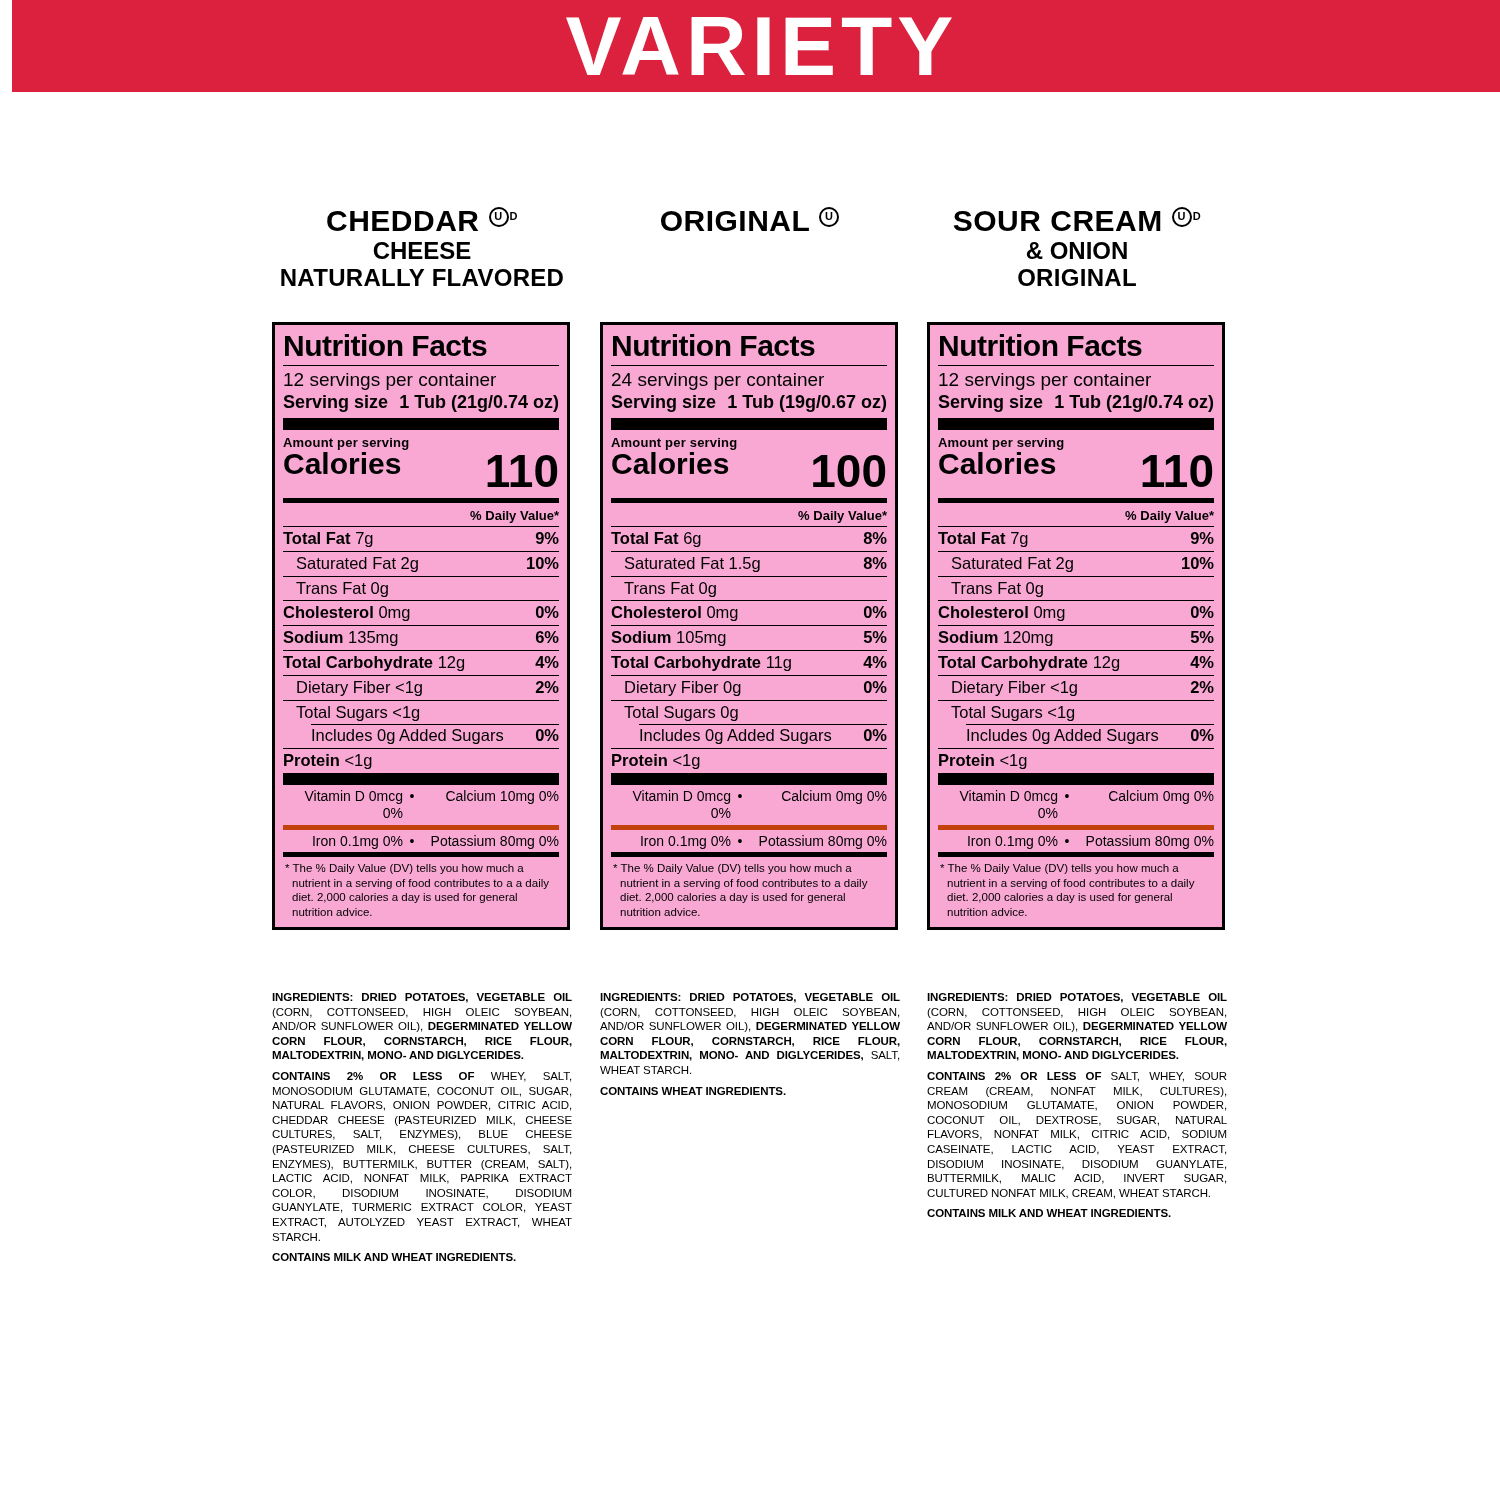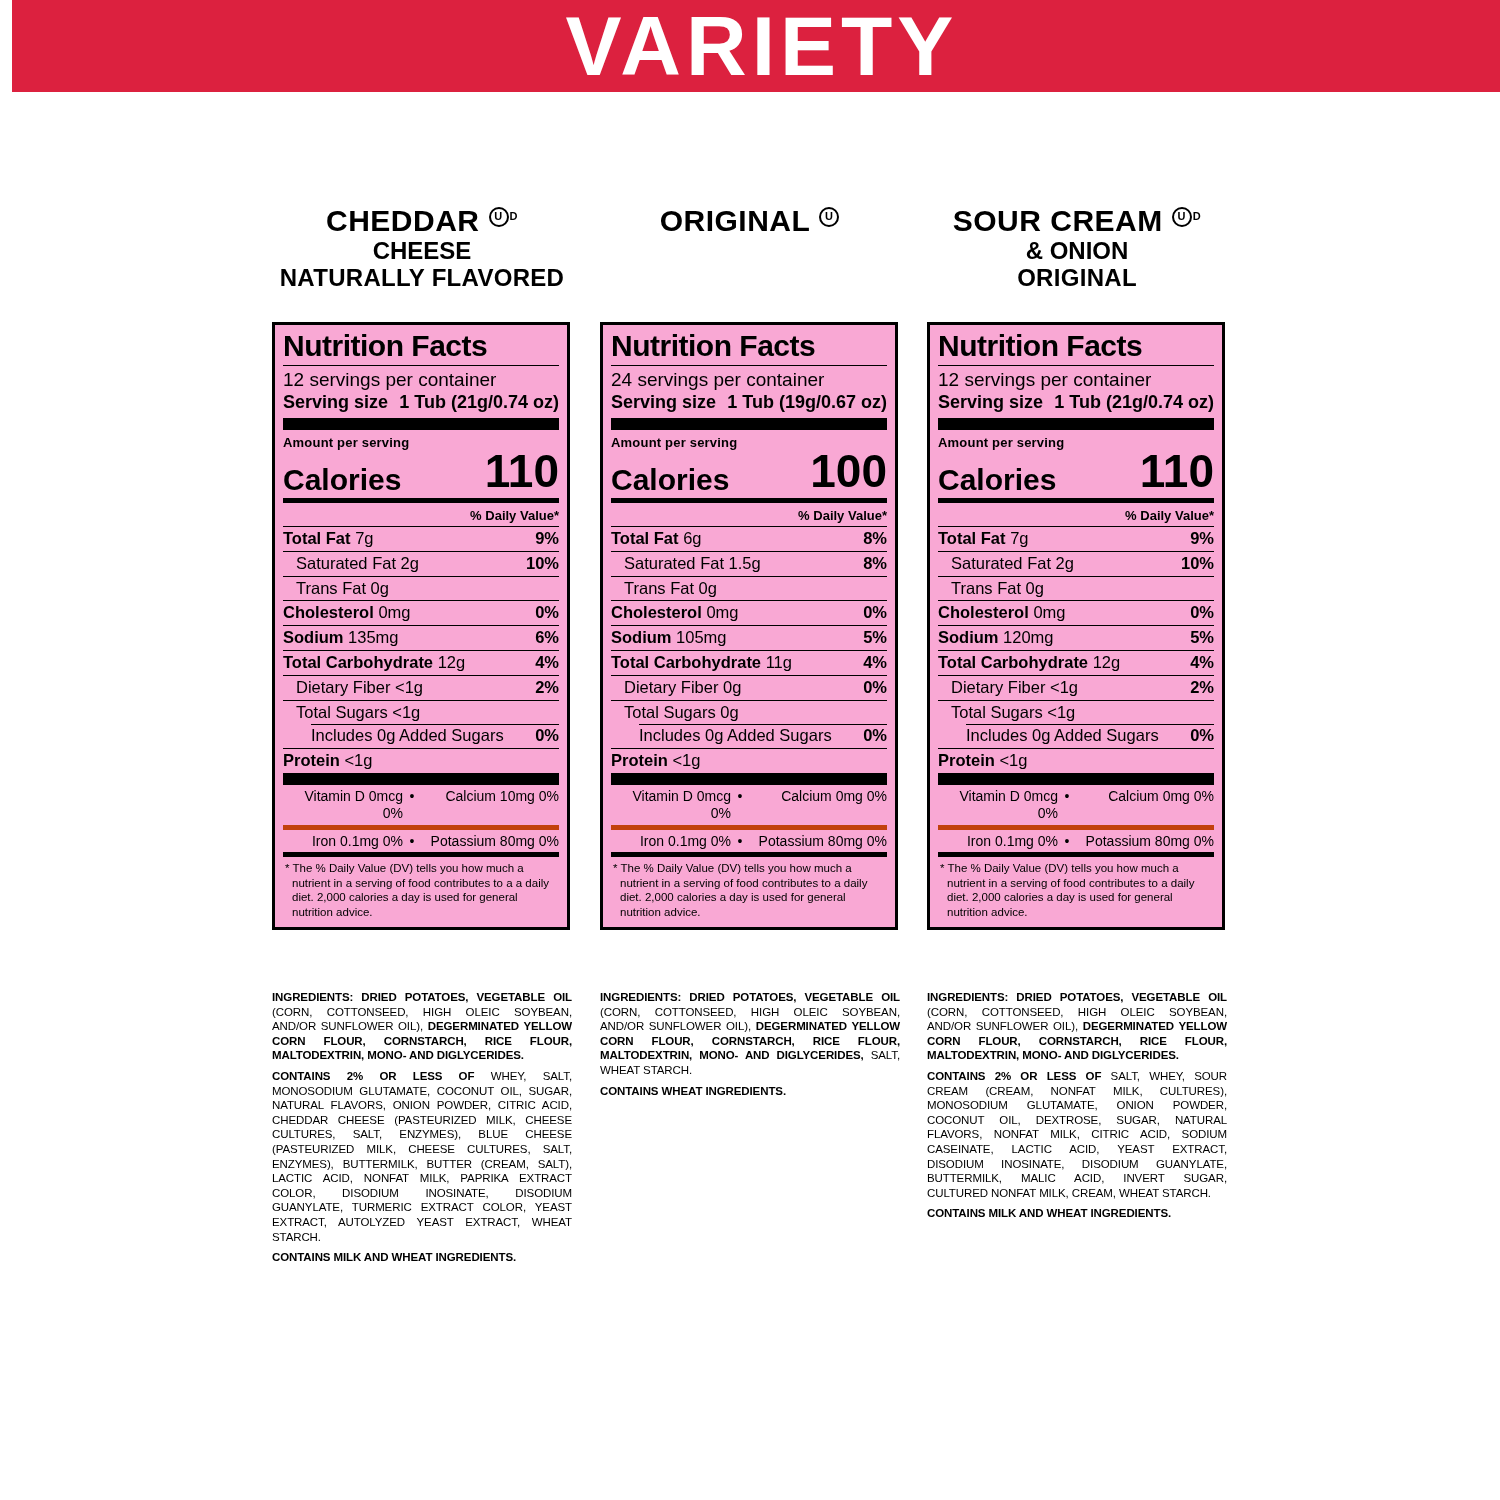--- a/index.html
+++ b/index.html
@@ -34,21 +34,21 @@
   }
   .p-title{
     font-size:30px;font-weight:bold;letter-spacing:-0.5px;line-height:1.05;
     border-bottom:1px solid #000;padding-bottom:3px;white-space:nowrap;
   }
   .p-servings{font-size:19px;padding-top:3px;line-height:1.15;}
   .p-size{font-size:18px;font-weight:bold;display:flex;justify-content:space-between;padding:2px 0 5px;white-space:nowrap;}
   .bar-thick{height:12px;background:#000;}
   .bar-mid{height:5px;background:#000;}
   .p-amount{font-size:13px;font-weight:bold;padding-top:5px;letter-spacing:.2px;}
-  .p-cal{display:flex;justify-content:space-between;align-items:flex-end;line-height:.95;padding:0 0 4px;}
+  .p-cal{display:flex;justify-content:space-between;line-height:.95;padding:0 0 4px;}
   .cword{font-size:30px;font-weight:bold;}
   .cnum{font-size:46px;font-weight:bold;}
   .p-dvh{font-size:13px;font-weight:bold;text-align:right;padding:5px 0 3px;}
   .nrow{
     display:flex;justify-content:space-between;border-top:1px solid #000;
     font-size:16.5px;line-height:1.2;padding:2px 0;
   }
   .nrow .label{font-weight:normal;}
   .nrow.major .label{font-weight:bold;}
   .nrow.sub{padding-left:13px;}

